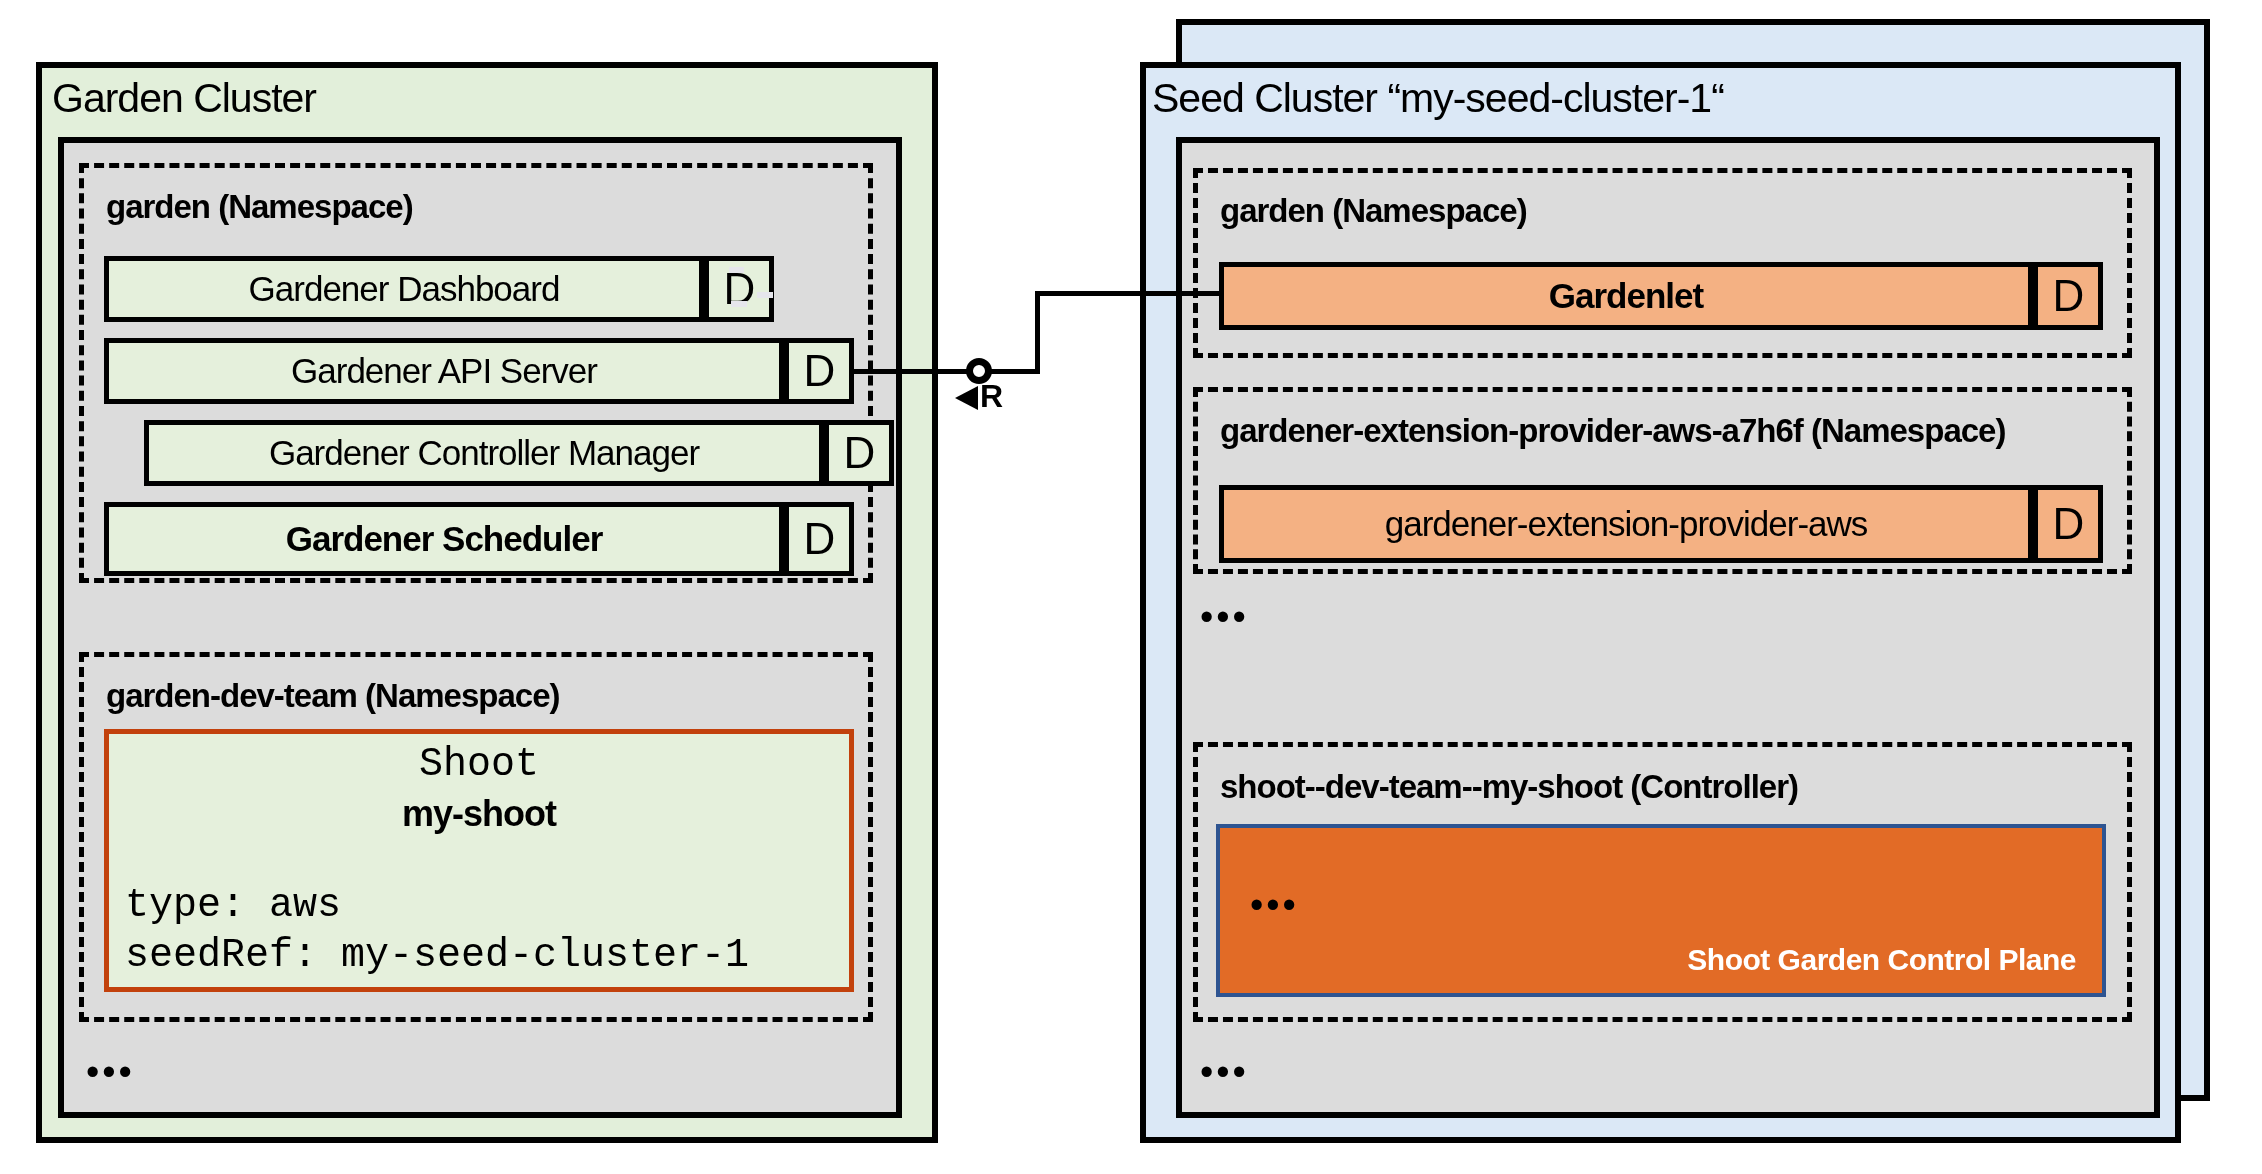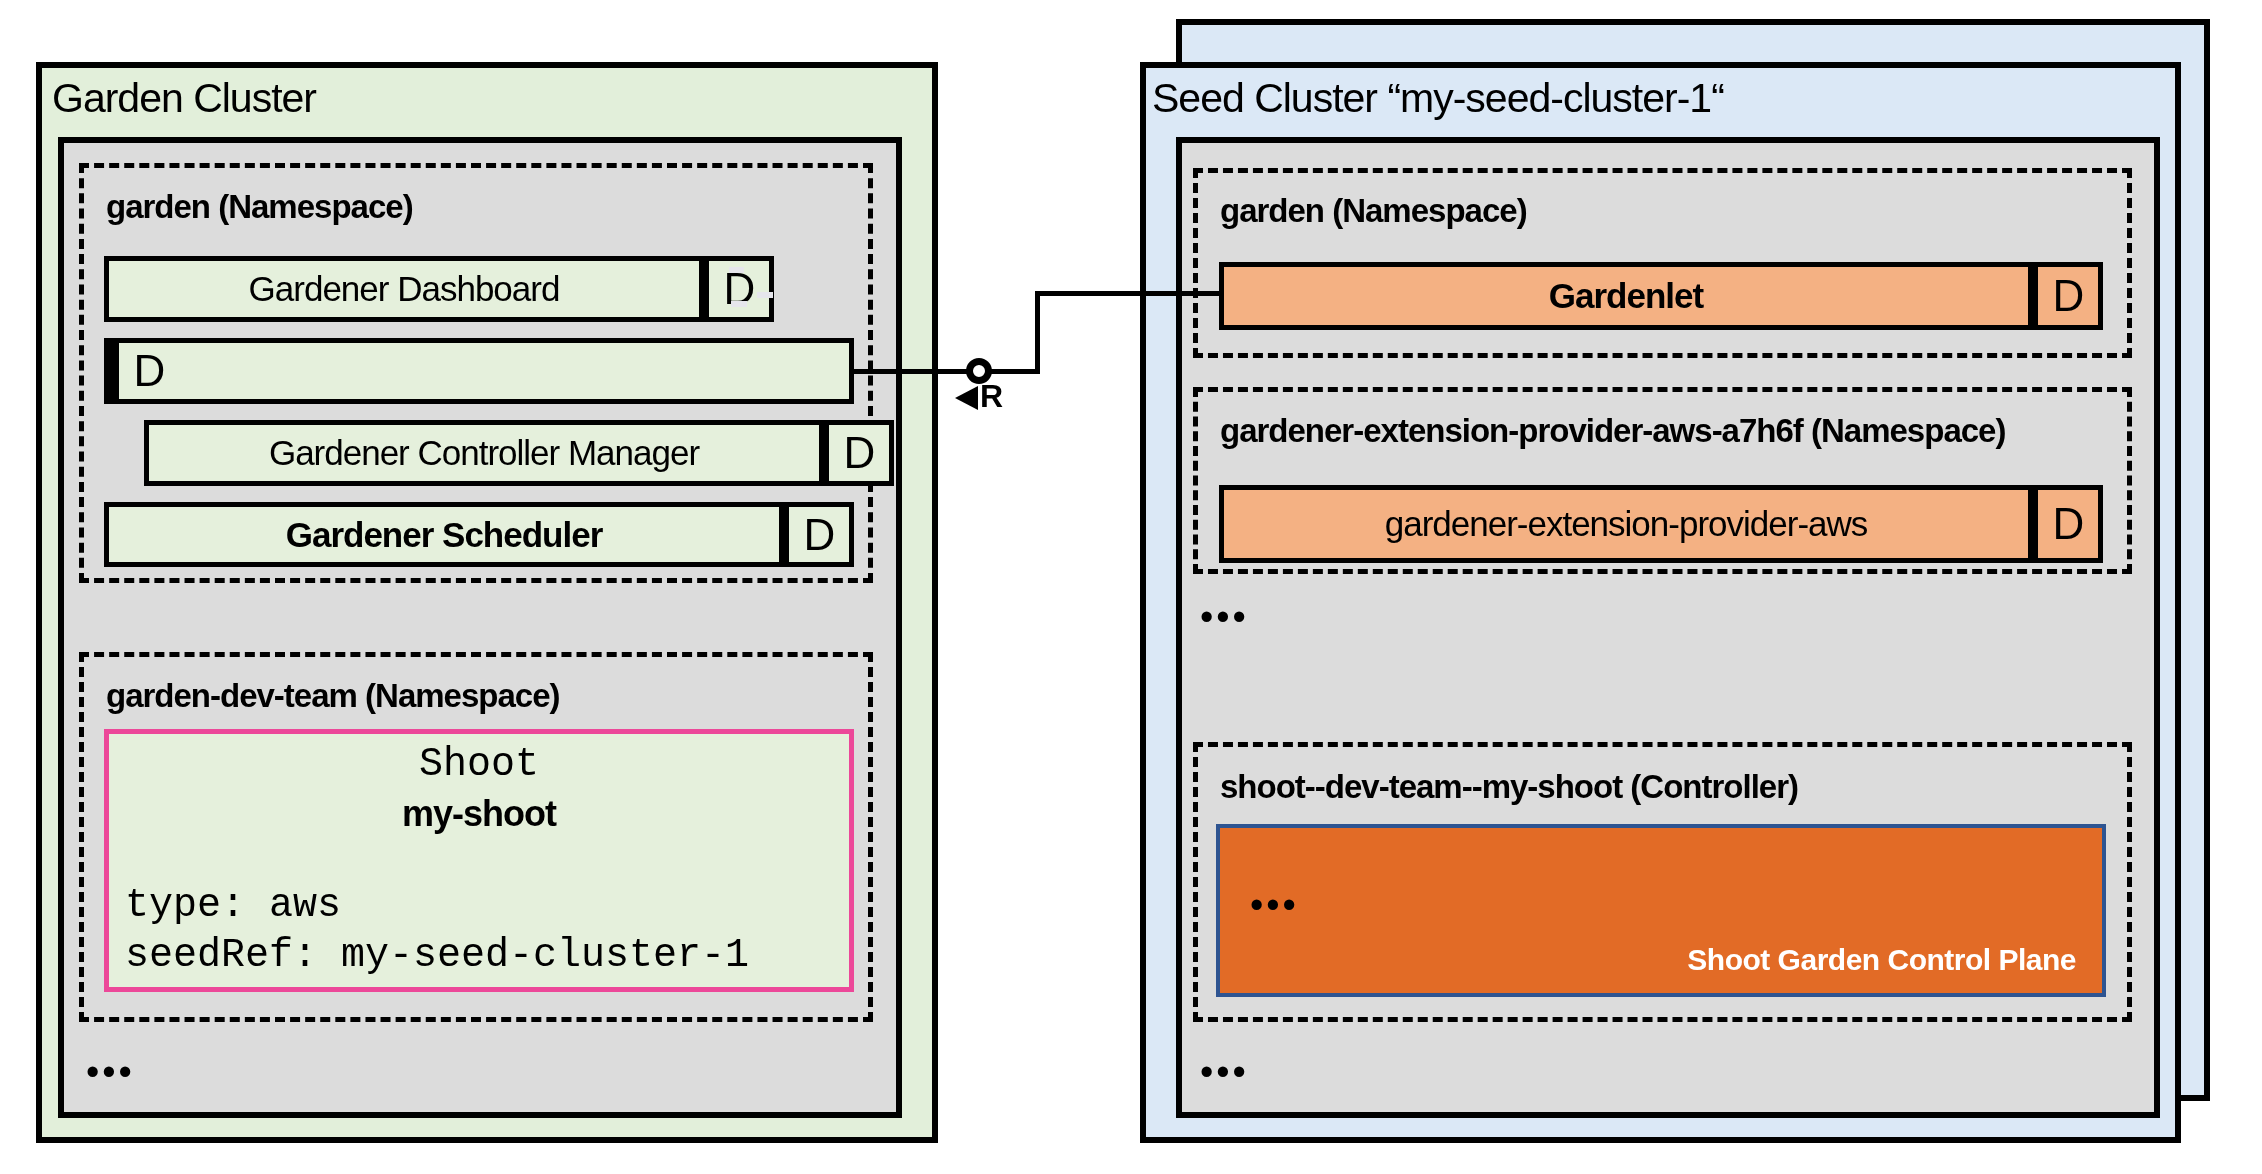--- a/index.html
+++ b/index.html
@@ -20,21 +20,21 @@
   
   .row{display:flex;border:5px solid #000;align-items:stretch;}
   .row.greenrow{background:#e5f0dc;}
   .row.orangerow{background:#f4b183;}
   .row .name{flex:1;display:flex;align-items:center;justify-content:center;
     font-size:35px;letter-spacing:-1px;white-space:nowrap;}
   .row .badge{width:60px;border-left:10px solid #000;display:flex;align-items:center;
     justify-content:center;font-size:44px;letter-spacing:-1px;}
   .bold{font-weight:bold;}
   
-  .shoot-box{background:#e5f0dc;border:5px solid #ec4899;}
+  .shoot-box{background:#e5f0dc;border:5px solid #c2410c;}
   .mono{font-family:"Liberation Mono",monospace;}
   .shoot-kind{font-size:40px;text-align:center;margin-top:8px;}
   .shoot-name{font-size:36px;font-weight:bold;text-align:center;letter-spacing:-1px;margin-top:6px;}
   .shoot-spec{font-size:40px;line-height:1.26;margin:46px 0 0 16px;white-space:pre;}
   
   .dots{font-size:38px;letter-spacing:3px;line-height:38px;color:#000;white-space:nowrap;}
   
   .control-plane{background:#e26b26;border:4px solid #2e5491;}
   .cp-label{position:absolute;right:26px;bottom:16px;color:#ffffff;font-size:30px;
     font-weight:bold;letter-spacing:-0.5px;white-space:nowrap;}
@@ -64,29 +64,30 @@
   <div class="abs row greenrow" style="left:104px;top:256px;width:670px;height:66px;">
     <div class="name">Gardener Dashboard</div>
     <div class="badge">D</div>
   </div>
 
   <div class="abs artifact" style="left:729px;top:267px;width:15px;height:6px;"></div>
   <div class="abs artifact" style="left:757px;top:292px;width:16px;height:6px;"></div>
   <div class="abs artifact" style="left:731px;top:301px;width:16px;height:6px;"></div>
 
   <div class="abs row greenrow" style="left:104px;top:338px;width:750px;height:66px;">
+    <div class="name">Gardener API Server</div>
     <div class="badge">D</div>
   </div>
 
   <div class="abs row greenrow" style="left:104px;top:420px;width:750px;height:66px;margin-left:40px;">
     <div class="name">Gardener Controller Manager</div>
     <div class="badge">D</div>
   </div>
 
-  <div class="abs row greenrow" style="left:104px;top:502px;width:750px;height:65px;">
+  <div class="abs row greenrow" style="left:104px;top:502px;width:750px;height:74px;">
     <div class="name bold">Gardener Scheduler</div>
     <div class="badge">D</div>
   </div>
 
   <div class="abs ns" style="left:79px;top:652px;width:794px;height:370px;"></div>
   <div class="abs ns-label" style="left:106px;top:677px;">garden-dev-team (Namespace)</div>
 
   <div class="abs shoot-box" style="left:104px;top:729px;width:750px;height:263px;">
     <div class="mono shoot-kind">Shoot</div>
     <div class="shoot-name">my-shoot</div>

